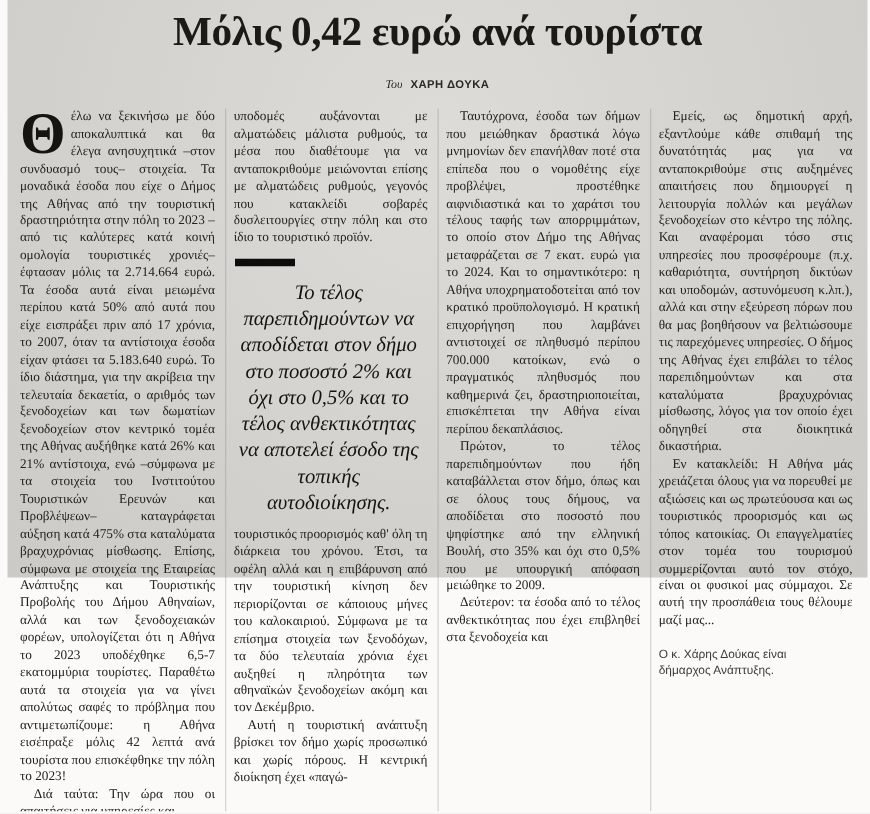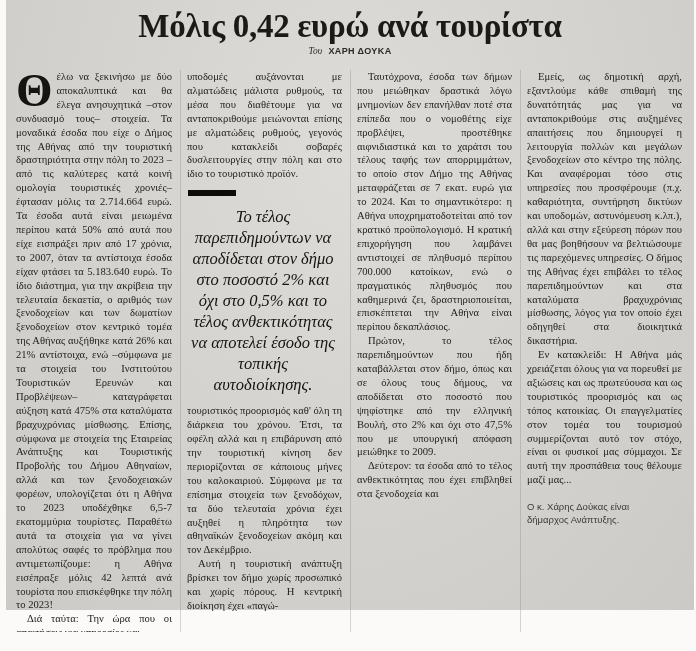--- a/index.html
+++ b/index.html
@@ -2,31 +2,31 @@
 <html lang="el"><head>
 <meta charset="utf-8">
 <style>
   html,body{margin:0;padding:0;}
   body{
     width:696px;height:651px;position:relative;overflow:hidden;
     background:#fbfaf8;
     font-family:"Liberation Serif","DejaVu Serif",serif;
   }
   .sheet{
-    position:absolute;left:6px;top:0;width:688px;height:610px;
+    position:absolute;left:6px;top:0;width:688px;height:462px;
     background:
       radial-gradient(ellipse at 50% 25%, rgba(255,255,255,0.16), rgba(0,0,0,0.05)),
       #d7d5d1;
   }
   .header{text-align:center;padding-top:6px;}
   .title{
     font-size:33px;font-weight:600;color:#1b1a17;letter-spacing:-0.3px;
     line-height:40px;
   }
-  .byline{margin-top:0;font-size:9.5px;color:#2a2926;}
+  .byline{margin-top:16px;font-size:9.5px;color:#2a2926;}
   .byline .prefix{font-style:italic;margin-right:4px;}
   .byline .name{
     font-family:"Liberation Sans","DejaVu Sans",sans-serif;
     font-weight:bold;font-size:9px;letter-spacing:0.4px;
   }
   .bodygrid{
     display:flex;margin:14px 4px 0 4px;
   }
   .col{
     box-sizing:border-box;width:172px;height:562px;overflow:hidden;
@@ -79,21 +79,21 @@
       <div class="pullquote">
         <div class="pq-bar"></div>
         <div class="pq-text">Το τέλος παρεπιδημούντων να αποδίδεται στον δήμο στο ποσοστό 2% και όχι στο 0,5% και το τέλος ανθεκτικότητας να αποτελεί έσοδο της τοπικής αυτοδιοίκησης.</div>
       </div>
       <p>τουριστικός προορισμός καθ' όλη τη διάρκεια του χρόνου. Έτσι, τα οφέλη αλλά και η επιβάρυνση από την τουριστική κίνηση δεν περιορίζονται σε κάποιους μήνες του καλοκαιριού. Σύμφωνα με τα επίσημα στοιχεία των ξενοδόχων, τα δύο τελευταία χρόνια έχει αυξηθεί η πληρότητα των αθηναϊκών ξενοδοχείων ακόμη και τον Δεκέμβριο.</p>
       <p class="indent">Αυτή η τουριστική ανάπτυξη βρίσκει τον δήμο χωρίς προσωπικό και χωρίς πόρους. Η κεντρική διοίκηση έχει «παγώ-</p>
     </div>
 
     <div class="col">
       <p class="indent">Ταυτόχρονα, έσοδα των δήμων που μειώθηκαν δραστικά λόγω μνημονίων δεν επανήλθαν ποτέ στα επίπεδα που ο νομοθέτης είχε προβλέψει, προστέθηκε αιφνιδιαστικά και το χαράτσι του τέλους ταφής των απορριμμάτων, το οποίο στον Δήμο της Αθήνας μεταφράζεται σε 7 εκατ. ευρώ για το 2024. Και το σημαντικότερο: η Αθήνα υποχρηματοδοτείται από τον κρατικό προϋπολογισμό. Η κρατική επιχορήγηση που λαμβάνει αντιστοιχεί σε πληθυσμό περίπου 700.000 κατοίκων, ενώ ο πραγματικός πληθυσμός που καθημερινά ζει, δραστηριοποιείται, επισκέπτεται την Αθήνα είναι περίπου δεκαπλάσιος.</p>
-      <p class="indent">Πρώτον, το τέλος παρεπιδημούντων που ήδη καταβάλλεται στον δήμο, όπως και σε όλους τους δήμους, να αποδίδεται στο ποσοστό που ψηφίστηκε από την ελληνική Βουλή, στο 2% και όχι στο 47,5% που με υπουργική απόφαση μειώθηκε το 2009.</p>
+      <p class="indent">Πρώτον, το τέλος παρεπιδημούντων που ήδη καταβάλλεται στον δήμο, όπως και σε όλους τους δήμους, να αποδίδεται στο ποσοστό που ψηφίστηκε από την ελληνική Βουλή, στο 35% και όχι στο 0,5% που με υπουργική απόφαση μειώθηκε το 2009.</p>
       <p class="indent">Δεύτερον: τα έσοδα από το τέλος ανθεκτικότητας που έχει επιβληθεί στα ξενοδοχεία και</p>
     </div>
 
     <div class="col">
       <p class="indent">Εμείς, ως δημοτική αρχή, εξαντλούμε κάθε σπιθαμή της δυνατότητάς μας για να ανταποκριθούμε στις αυξημένες απαιτήσεις που δημιουργεί η λειτουργία πολλών και μεγάλων ξενοδοχείων στο κέντρο της πόλης. Και αναφέρομαι τόσο στις υπηρεσίες που προσφέρουμε (π.χ. καθαριότητα, συντήρηση δικτύων και υποδομών, αστυνόμευση κ.λπ.), αλλά και στην εξεύρεση πόρων που θα μας βοηθήσουν να βελτιώσουμε τις παρεχόμενες υπηρεσίες. Ο δήμος της Αθήνας έχει επιβάλει το τέλος παρεπιδημούντων και στα καταλύματα βραχυχρόνιας μίσθωσης, λόγος για τον οποίο έχει οδηγηθεί στα διοικητικά δικαστήρια.</p>
       <p class="indent">Εν κατακλείδι: Η Αθήνα μάς χρειάζεται όλους για να πορευθεί με αξιώσεις και ως πρωτεύουσα και ως τουριστικός προορισμός και ως τόπος κατοικίας. Οι επαγγελματίες στον τομέα του τουρισμού συμμερίζονται αυτό τον στόχο, είναι οι φυσικοί μας σύμμαχοι. Σε αυτή την προσπάθεια τους θέλουμε μαζί μας...</p>
       <div class="credit">Ο κ. Χάρης Δούκας είναι δήμαρχος Ανάπτυξης.</div>
     </div>
 
   </div>

